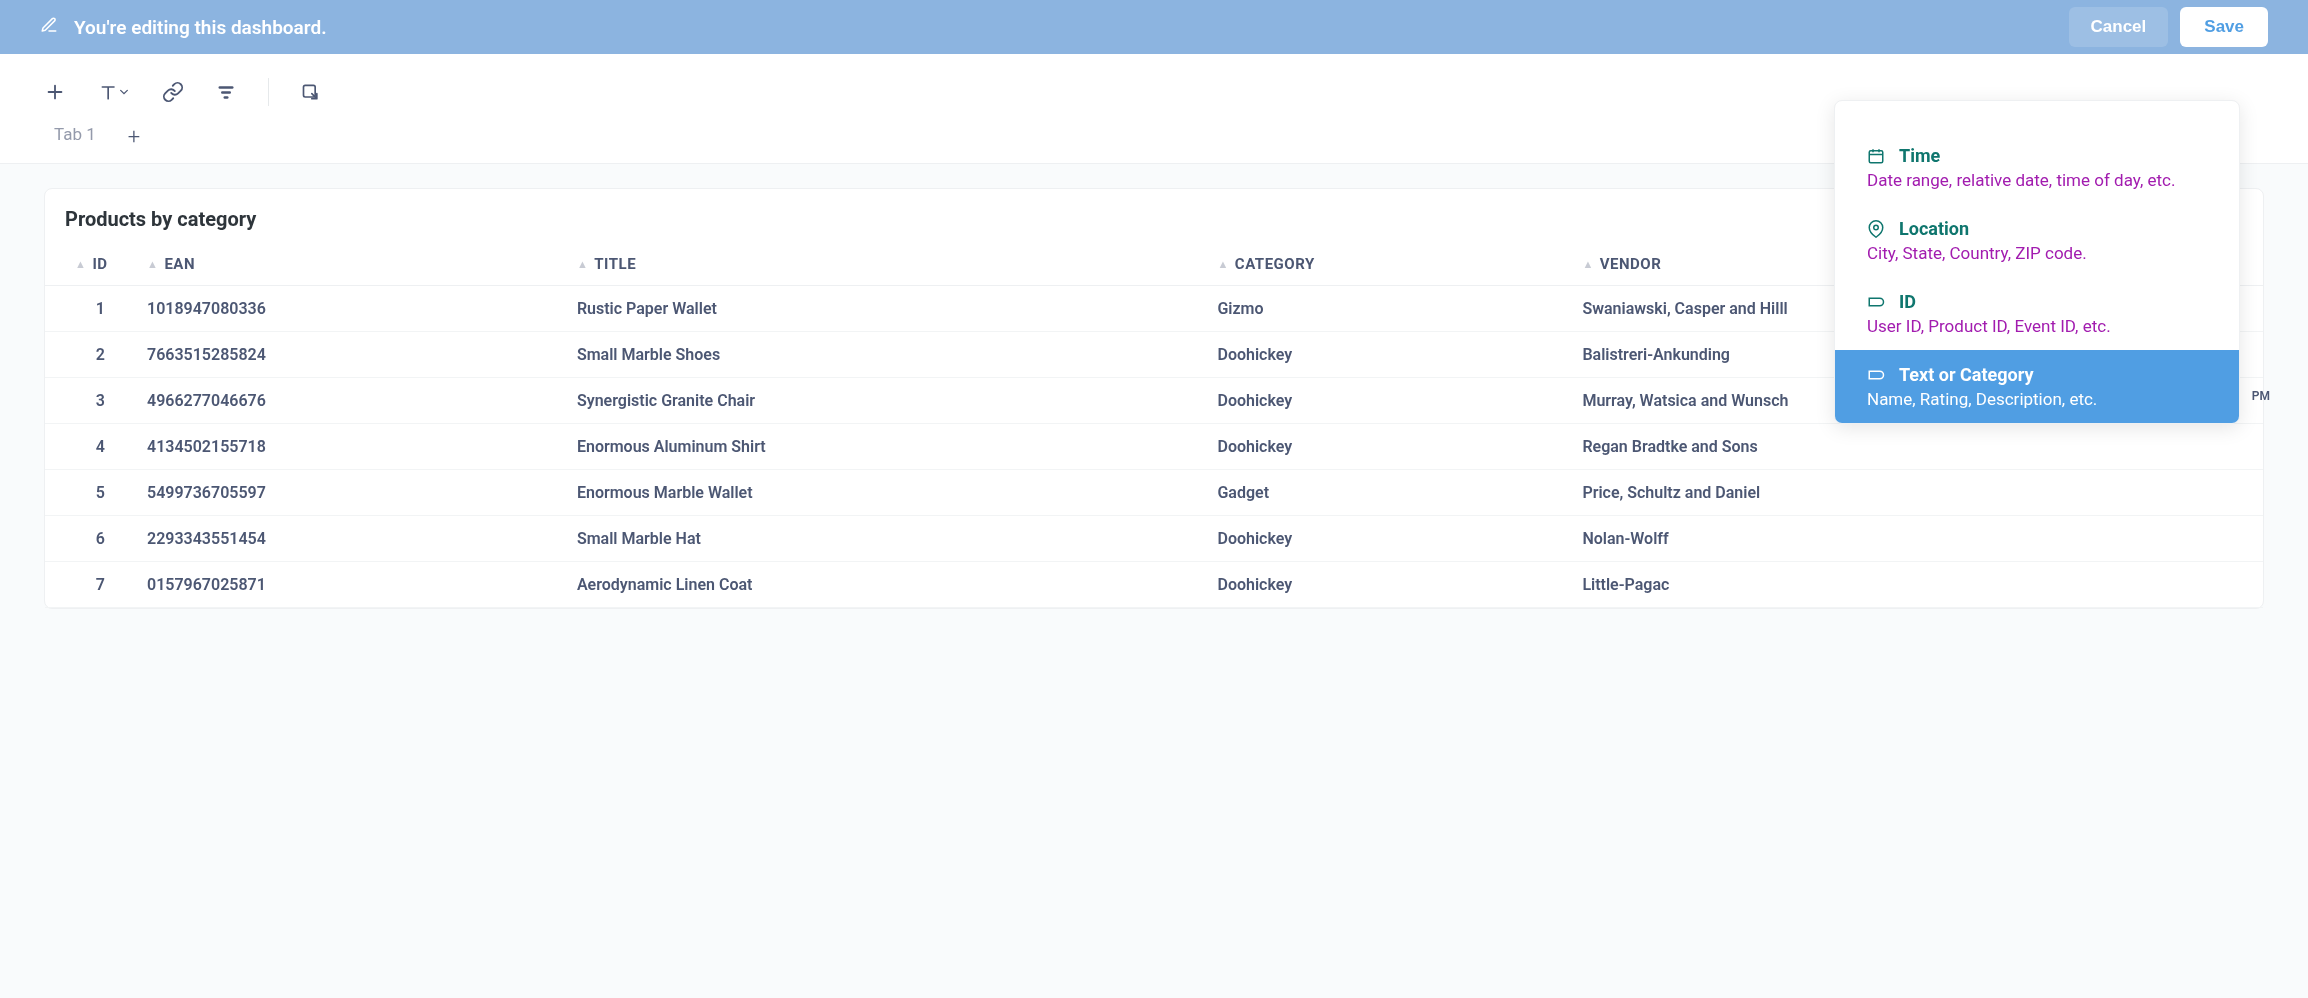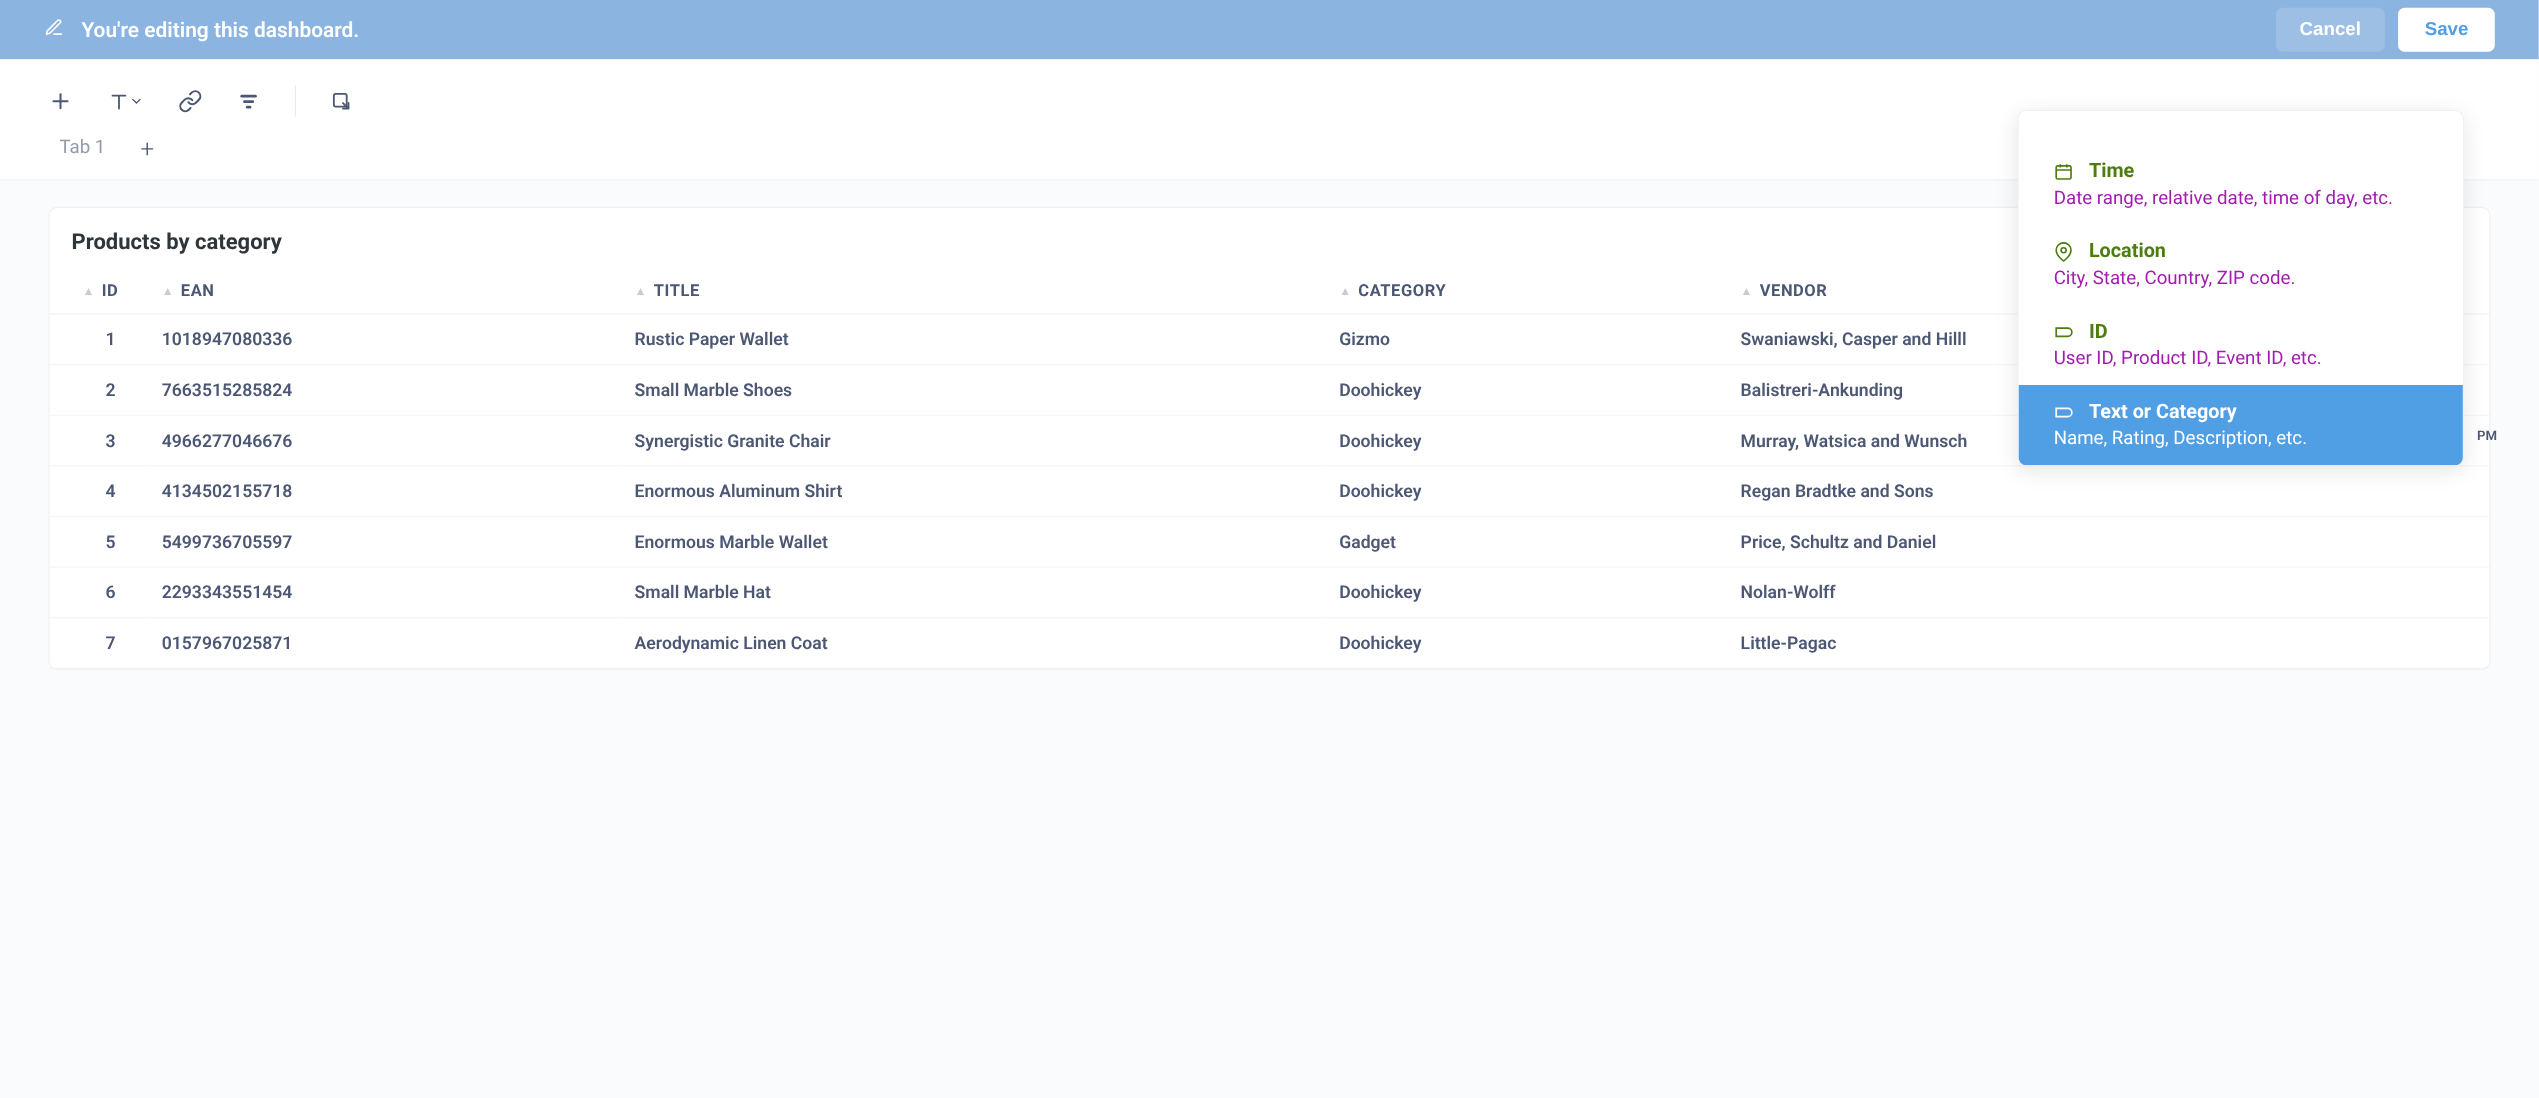--- a/index.html
+++ b/index.html
@@ -176,21 +176,21 @@
     }
     .filter-option.selected {
       background: #509ee3;
     }
     .filter-option-header {
       display: flex;
       align-items: center;
       gap: 14px;
       font-size: 18px;
       font-weight: 700;
-      color: #4d7c0f;
+      color: #0f766e;
       margin-bottom: 4px;
     }
     .filter-option.selected .filter-option-header {
       color: #fff;
     }
     .filter-option-desc {
       font-size: 17px;
       color: #a21caf;
     }
     .filter-option.selected .filter-option-desc {

